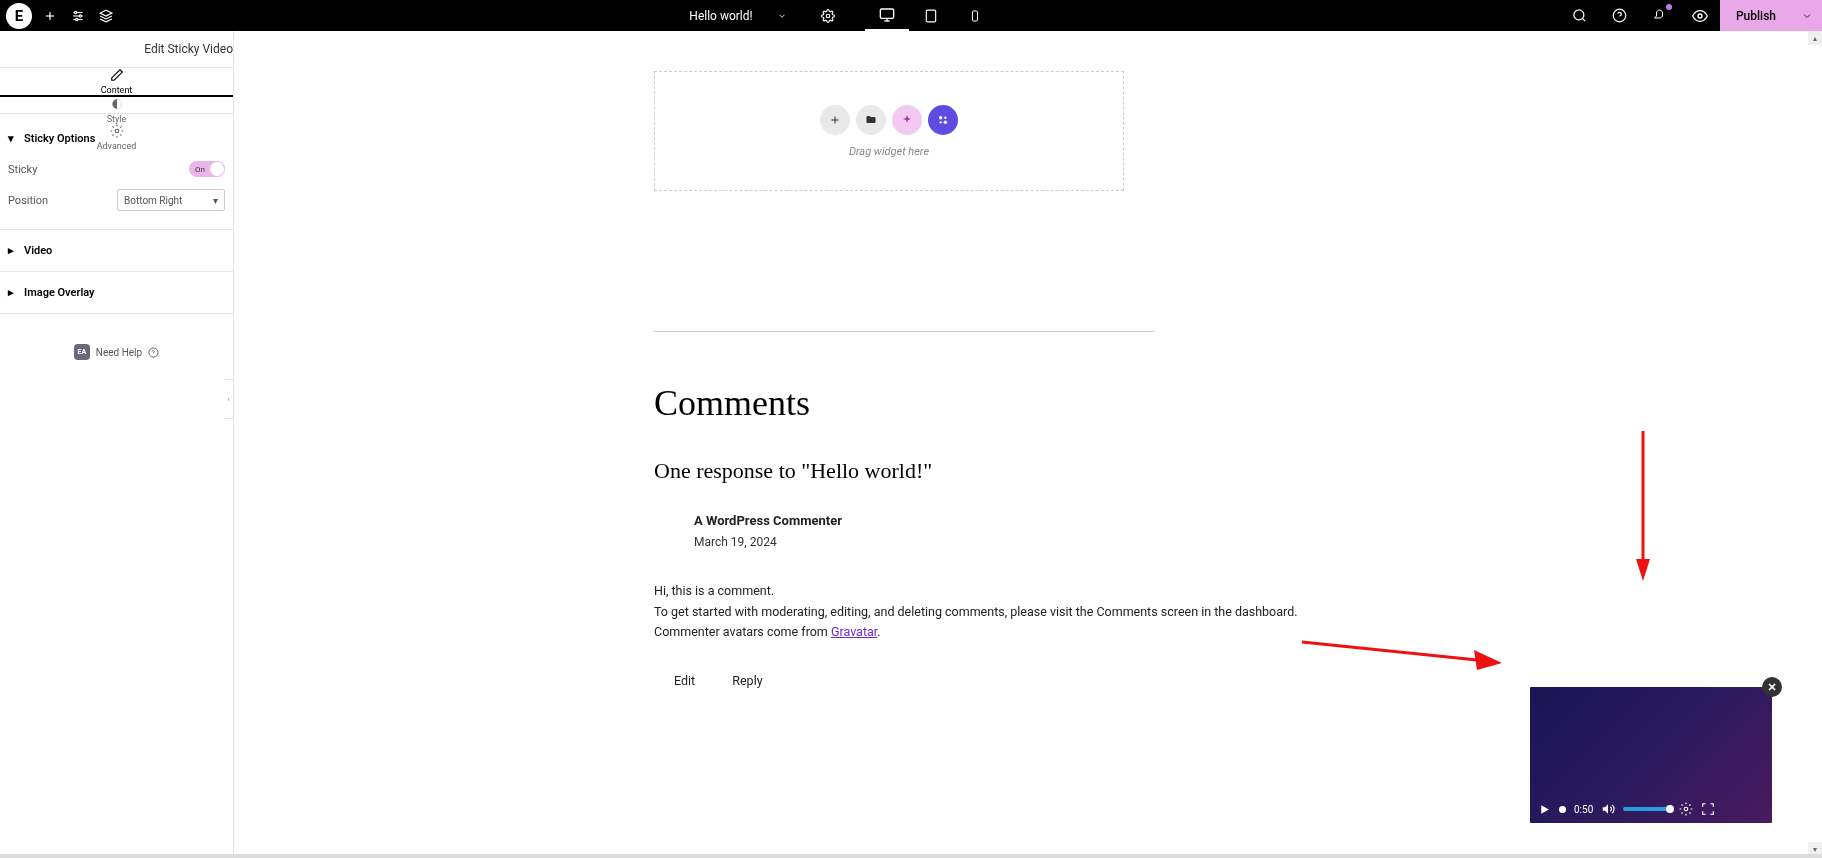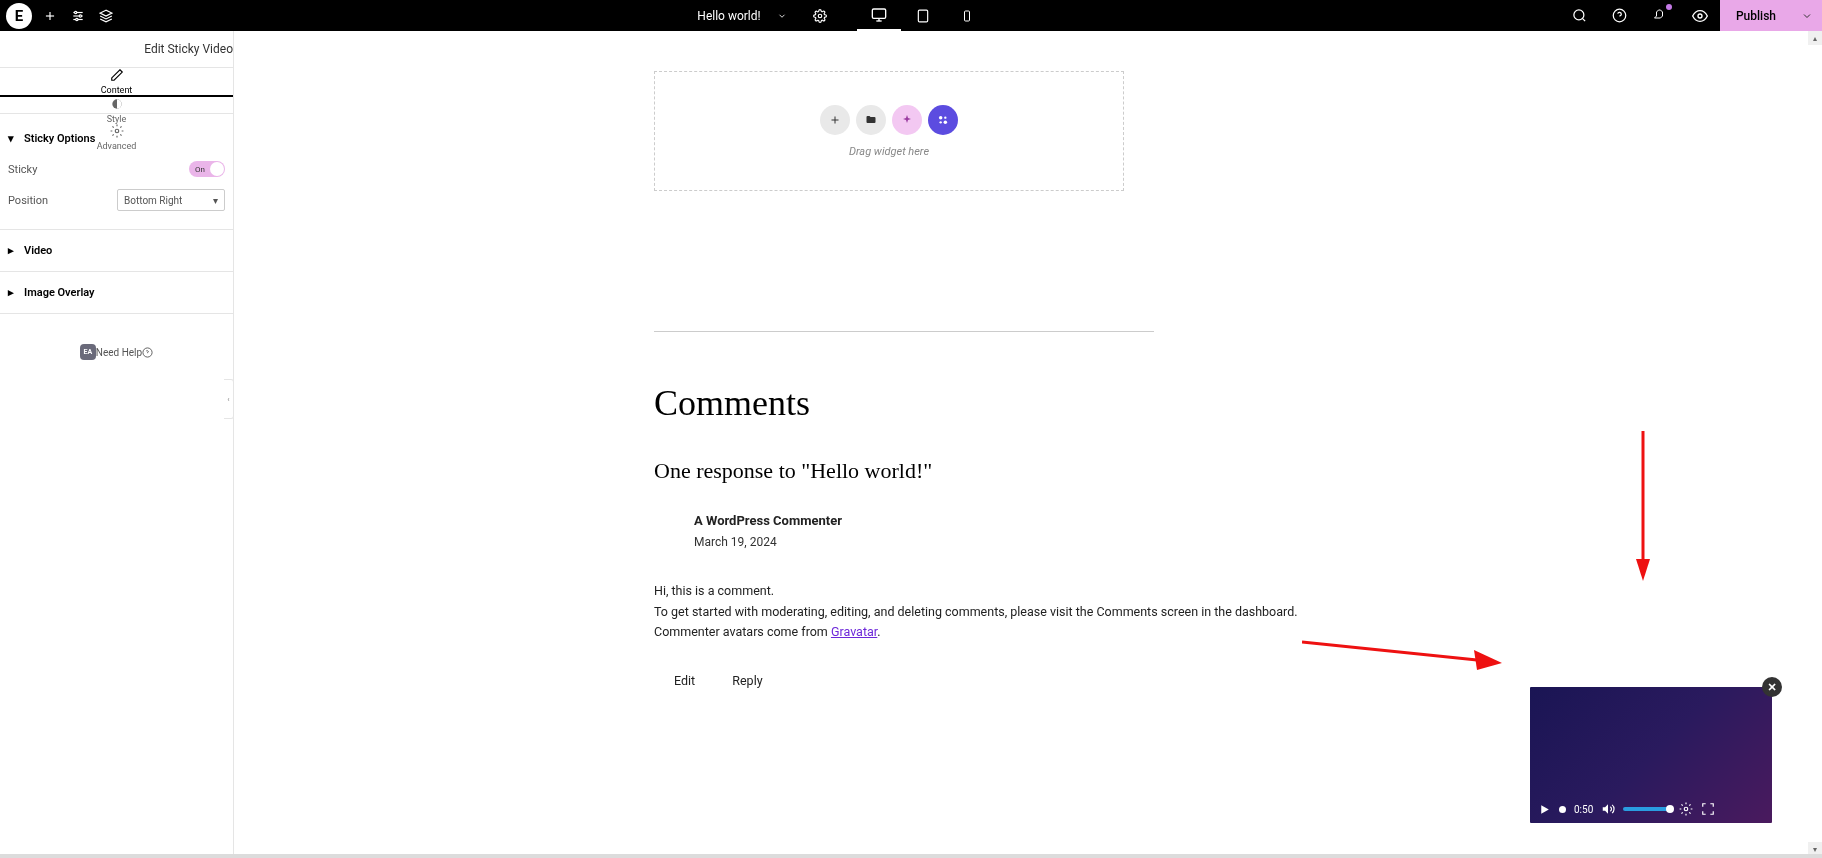--- a/index.html
+++ b/index.html
@@ -5,21 +5,21 @@
 * { margin: 0; padding: 0; box-sizing: border-box; font-family: -apple-system, BlinkMacSystemFont, "Segoe UI", Roboto, sans-serif; }
 html, body { width: 100%; height: 100%; overflow: hidden; }
 body { background: #fff; }
 
 
 .topbar { height: 31px; background: #000; display: flex; align-items: center; color: #fff; }
 .topbar-left { display: flex; align-items: center; gap: 8px; padding-left: 6px; }
 .logo-circle { width: 26px; height: 26px; border-radius: 50%; background: #fff; color: #000; display: flex; align-items: center; justify-content: center; font-weight: 700; font-size: 15px; }
 .tb-icon { width: 20px; height: 20px; display: flex; align-items: center; justify-content: center; color: #fff; cursor: pointer; }
 .topbar-center { flex: 1; display: flex; justify-content: center; }
-.page-select { display: flex; align-items: center; gap: 16px; padding: 0 10px; height: 31px; font-size: 12px; cursor: pointer; }
+.page-select { display: flex; align-items: center; gap: 24px; padding: 0 10px; height: 31px; font-size: 12px; cursor: pointer; }
 .device-tabs { display: flex; margin-left: 20px; height: 31px; }
 .device-tab { width: 44px; display: flex; align-items: center; justify-content: center; cursor: pointer; }
 .device-tab.active { border-bottom: 2px solid #fff; }
 .topbar-right { display: flex; align-items: center; height: 31px; }
 .tb-right-icon { width: 40px; height: 31px; display: flex; align-items: center; justify-content: center; cursor: pointer; position: relative; }
 .notif-dot { position: absolute; top: 4px; right: 8px; width: 6px; height: 6px; border-radius: 50%; background: #c47ae6; }
 .publish-btn { background: #e9a8e8; color: #000; height: 31px; padding: 0 16px; display: flex; align-items: center; font-size: 12px; cursor: pointer; font-weight: 500; }
 .publish-drop { width: 30px; height: 31px; background: #e9a8e8; display: flex; align-items: center; justify-content: center; cursor: pointer; color: #333; }
 
 
@@ -34,21 +34,21 @@
 .panel-section { padding: 12px 8px; border-bottom: 1px solid #e5e5e5; }
 .section-title { display: flex; align-items: center; gap: 6px; font-size: 11px; font-weight: 600; cursor: pointer; padding: 6px 0 10px 0; }
 .caret { width: 10px; display: inline-flex; }
 .control-row { display: flex; align-items: center; justify-content: space-between; padding: 6px 0; font-size: 11px; color: #555; }
 .toggle { width: 36px; height: 16px; border-radius: 8px; background: #eab5e9; position: relative; display: flex; align-items: center; cursor: pointer; font-size: 8px; color: #333; padding-left: 6px; }
 .toggle::after { content: ""; position: absolute; right: 1px; width: 14px; height: 14px; border-radius: 50%; background: #fff; }
 .select { width: 108px; height: 22px; border: 1px solid #ccc; border-radius: 2px; font-size: 10px; padding: 0 6px; display: flex; align-items: center; justify-content: space-between; cursor: pointer; color: #555; }
 
 .collapsed-section { padding: 14px 8px; border-bottom: 1px solid #e5e5e5; font-size: 11px; font-weight: 600; display: flex; align-items: center; gap: 6px; cursor: pointer; }
 
-.need-help { display: flex; align-items: center; font-size: 10px; color: #555; justify-content: center; margin-top: 30px; cursor: pointer; }
+.need-help { display: flex; align-items: center; gap: 6px; font-size: 10px; color: #555; justify-content: center; margin-top: 30px; cursor: pointer; }
 .ea-badge { width: 16px; height: 16px; border-radius: 4px; background: #6a6a7a; color: #fff; font-size: 7px; font-weight: 700; display: flex; align-items: center; justify-content: center; }
 
 .collapse-handle { position: absolute; right: -1px; top: 348px; width: 10px; height: 40px; background: #fff; border: 1px solid #e5e5e5; border-left: none; border-radius: 0 3px 3px 0; display: flex; align-items: center; justify-content: center; cursor: pointer; font-size: 8px; color: #888; }
 
 
 .canvas { flex: 1; background: #fff; overflow-y: scroll; position: relative; }
 .canvas-inner { padding: 40px 0 60px 0; max-width: 780px; margin: 0 0 0 420px; }
 .drop-zone { border: 1px dashed #ccc; height: 120px; display: flex; flex-direction: column; align-items: center; justify-content: center; gap: 10px; margin-bottom: 140px; width: 470px; }
 .dz-buttons { display: flex; gap: 6px; }
 .dz-btn { width: 30px; height: 30px; border-radius: 50%; background: #e9e9e9; display: flex; align-items: center; justify-content: center; cursor: pointer; }

